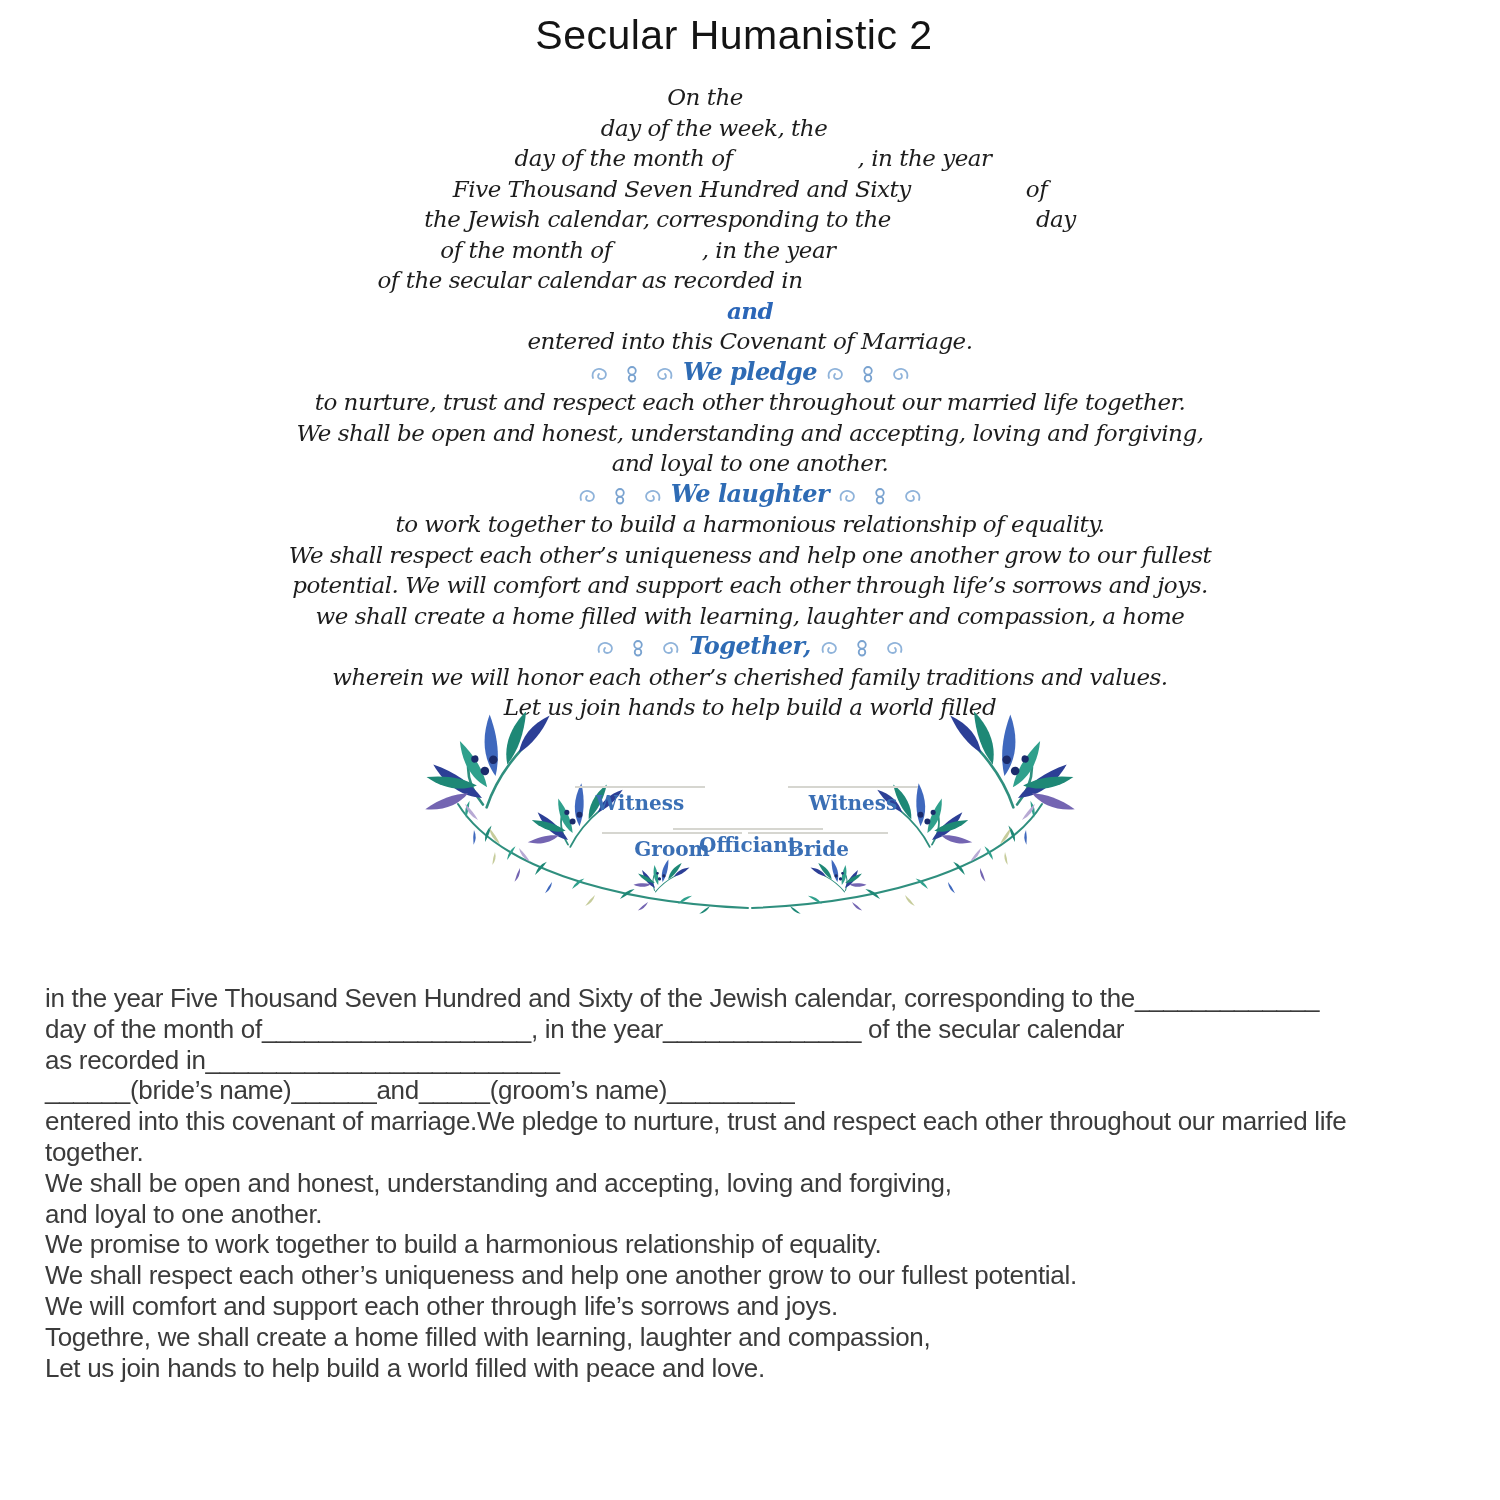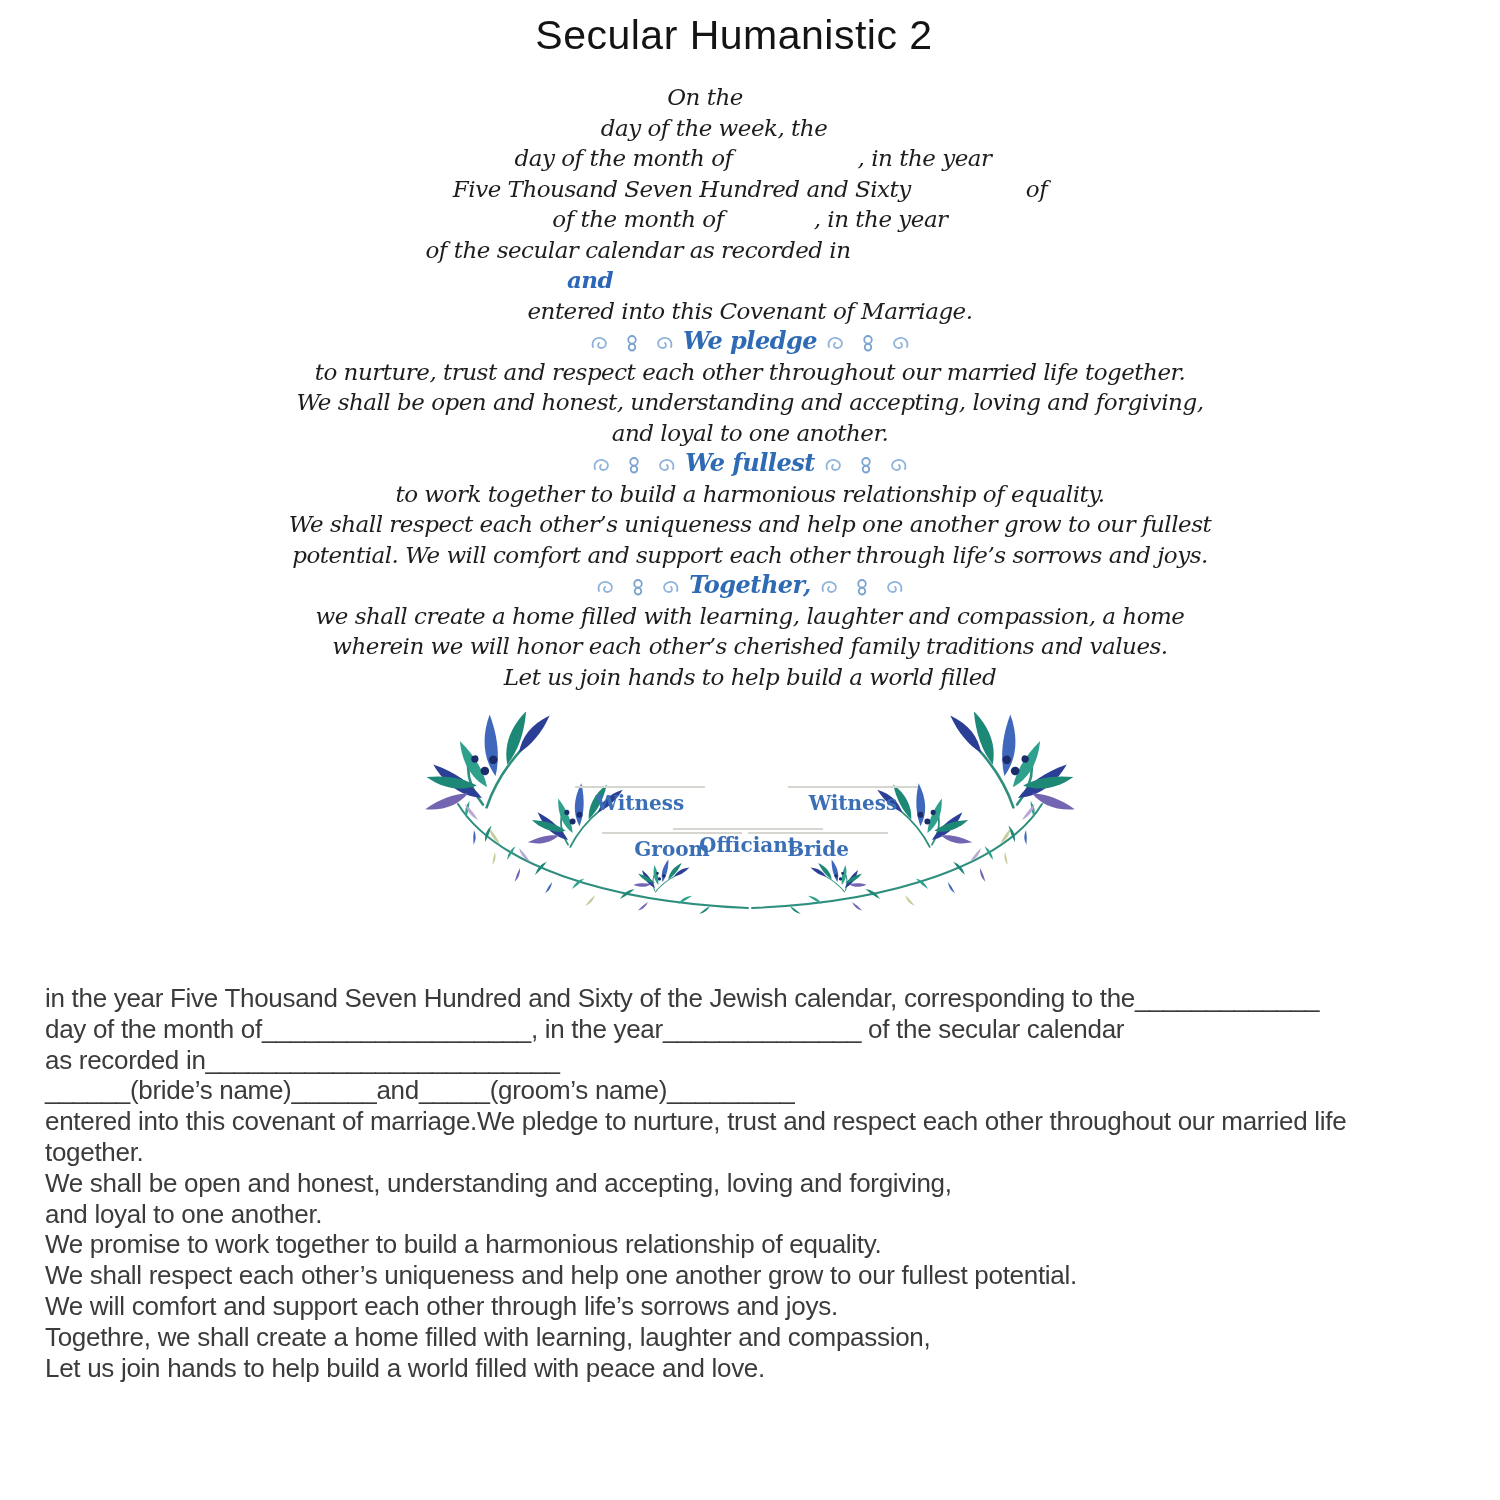--- a/index.html
+++ b/index.html
@@ -55,20 +55,21 @@
 
 <div class="page">
 
   <div class="title">Secular Humanistic 2</div>
 
   <div class="callig">
       <div class="k-line"><span>On the</span></div>
       <div class="k-line"><span>day of the week, the</span></div>
       <div class="k-line"><span>day of the month of</span><span class="gap gap-lg"></span><span>, in the year</span></div>
       <div class="k-line"><span>Five Thousand Seven Hundred and Sixty</span><span class="gap gap-md"></span><span>of</span></div>
+      <div class="k-line"><span>the Jewish calendar, corresponding to the</span><span class="gap gap-xl"></span><span>day</span></div>
       <div class="k-line"><span>of the month of</span><span class="gap gap-sm"></span><span>, in the year</span></div>
       <div class="k-line"><span>of the secular calendar as recorded in</span></div>
       <div class="k-line k-accent">and</div>
       <div class="k-line">entered into this Covenant of Marriage.</div>
       <div class="k-line k-heading"><svg class="flourish" width="86" height="20" viewBox="0 0 86 20">
     <g fill="none" stroke="#8fb3da" stroke-width="1.8" stroke-linecap="round">
       <path d="M4 14 C2 7 8 3 14 6 C19 9 17 15 12 15 C9 15 8 12 10 10"></path>
       <circle cx="43" cy="6.8" r="3.8" stroke="#7aa3d0"></circle>
       <circle cx="43" cy="14.2" r="3.3" stroke="#7aa3d0"></circle>
       <path d="M82 14 C84 7 78 3 72 6 C67 9 69 15 74 15 C77 15 78 12 76 10"></path>
@@ -84,47 +85,47 @@
       <div class="k-line">to nurture, trust and respect each other throughout our married life together.</div>
       <div class="k-line">We shall be open and honest, understanding and accepting, loving and forgiving,</div>
       <div class="k-line">and loyal to one another.</div>
       <div class="k-line k-heading"><svg class="flourish" width="86" height="20" viewBox="0 0 86 20">
     <g fill="none" stroke="#8fb3da" stroke-width="1.8" stroke-linecap="round">
       <path d="M4 14 C2 7 8 3 14 6 C19 9 17 15 12 15 C9 15 8 12 10 10"></path>
       <circle cx="43" cy="6.8" r="3.8" stroke="#7aa3d0"></circle>
       <circle cx="43" cy="14.2" r="3.3" stroke="#7aa3d0"></circle>
       <path d="M82 14 C84 7 78 3 72 6 C67 9 69 15 74 15 C77 15 78 12 76 10"></path>
     </g>
-  </svg><span class="k-htext">We fullest</span><svg class="flourish mir" width="86" height="20" viewBox="0 0 86 20">
+  </svg><span class="k-htext">We laughter</span><svg class="flourish mir" width="86" height="20" viewBox="0 0 86 20">
     <g fill="none" stroke="#8fb3da" stroke-width="1.8" stroke-linecap="round">
       <path d="M4 14 C2 7 8 3 14 6 C19 9 17 15 12 15 C9 15 8 12 10 10"></path>
       <circle cx="43" cy="6.8" r="3.8" stroke="#7aa3d0"></circle>
       <circle cx="43" cy="14.2" r="3.3" stroke="#7aa3d0"></circle>
       <path d="M82 14 C84 7 78 3 72 6 C67 9 69 15 74 15 C77 15 78 12 76 10"></path>
     </g>
   </svg></div>
       <div class="k-line">to work together to build a harmonious relationship of equality.</div>
       <div class="k-line">We shall respect each other’s uniqueness and help one another grow to our fullest</div>
       <div class="k-line">potential. We will comfort and support each other through life’s sorrows and joys.</div>
+      <div class="k-line">we shall create a home filled with learning, laughter and compassion, a home</div>
       <div class="k-line k-heading"><svg class="flourish" width="86" height="20" viewBox="0 0 86 20">
     <g fill="none" stroke="#8fb3da" stroke-width="1.8" stroke-linecap="round">
       <path d="M4 14 C2 7 8 3 14 6 C19 9 17 15 12 15 C9 15 8 12 10 10"></path>
       <circle cx="43" cy="6.8" r="3.8" stroke="#7aa3d0"></circle>
       <circle cx="43" cy="14.2" r="3.3" stroke="#7aa3d0"></circle>
       <path d="M82 14 C84 7 78 3 72 6 C67 9 69 15 74 15 C77 15 78 12 76 10"></path>
     </g>
   </svg><span class="k-htext">Together,</span><svg class="flourish mir" width="86" height="20" viewBox="0 0 86 20">
     <g fill="none" stroke="#8fb3da" stroke-width="1.8" stroke-linecap="round">
       <path d="M4 14 C2 7 8 3 14 6 C19 9 17 15 12 15 C9 15 8 12 10 10"></path>
       <circle cx="43" cy="6.8" r="3.8" stroke="#7aa3d0"></circle>
       <circle cx="43" cy="14.2" r="3.3" stroke="#7aa3d0"></circle>
       <path d="M82 14 C84 7 78 3 72 6 C67 9 69 15 74 15 C77 15 78 12 76 10"></path>
     </g>
   </svg></div>
-      <div class="k-line">we shall create a home filled with learning, laughter and compassion, a home</div>
       <div class="k-line">wherein we will honor each other’s cherished family traditions and values.</div>
       <div class="k-line">Let us join hands to help build a world filled</div>
     </div>
 
   <svg class="garland" width="700" height="210" viewBox="0 0 700 210">
     <defs>
       <path id="leaf" d="M0 0 C3 -10 11 -18 24 -22 C17 -11 9 -4 0 0 Z"></path>
       <path id="tleaf" d="M0 0 Q5 -7 13 -7 Q6 -2 0 0 Z"></path>
       <g id="bigspray">
         <path class="stem" d="M2 6 C8 -6 16 -16 28 -26"></path>

